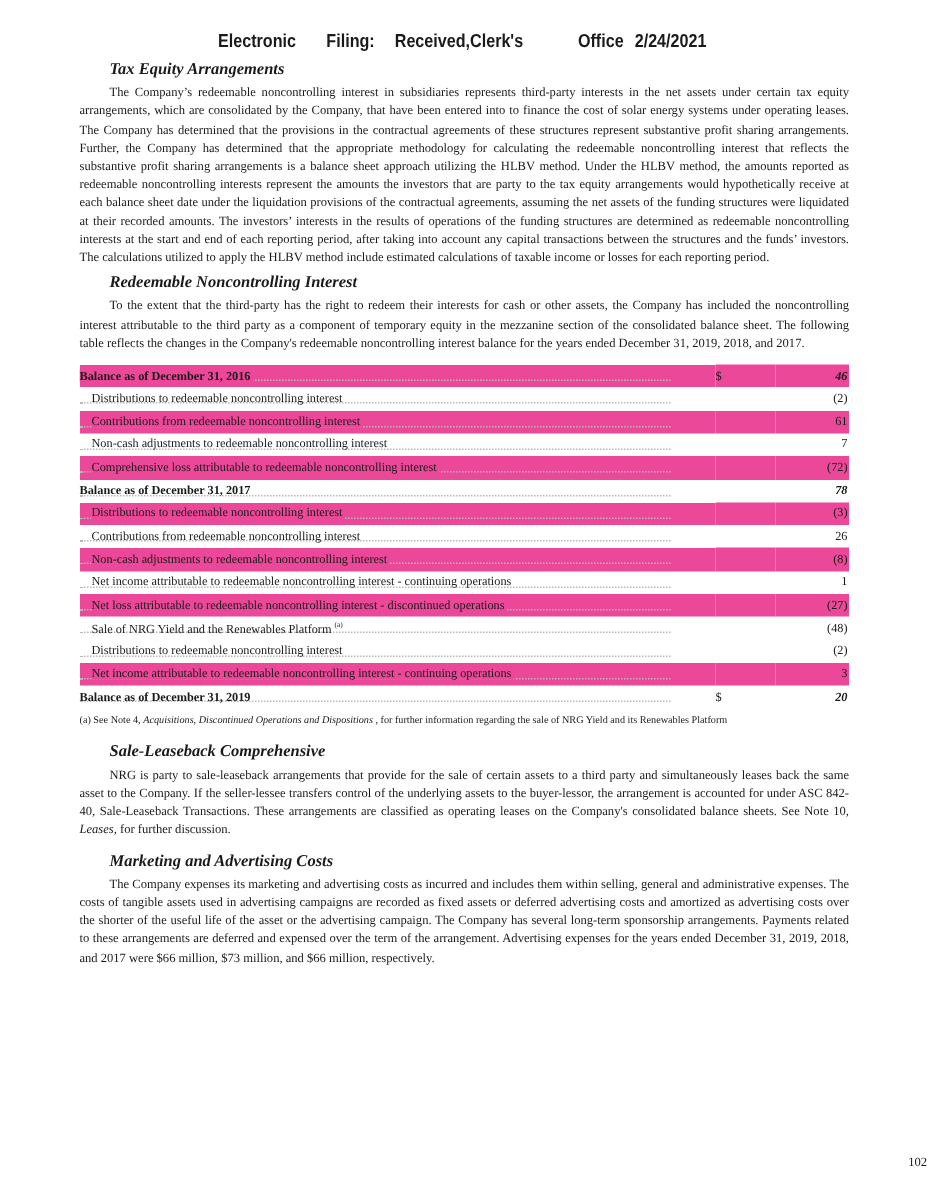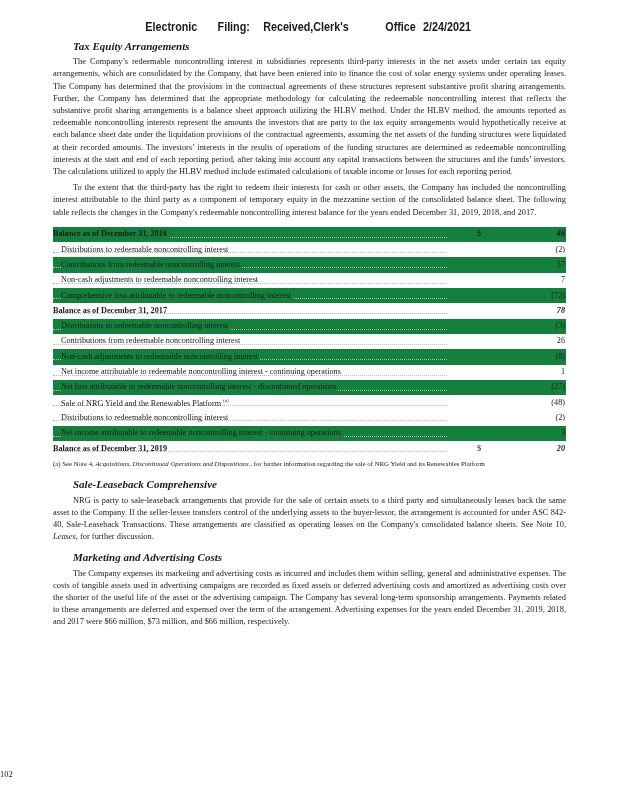--- a/index.html
+++ b/index.html
@@ -17,72 +17,73 @@
 
   .content { position: absolute; left: 53px; width: 513px; top: 40px; font-size: 8.4px; line-height: 12.2px; }
   .section-title { font-style: italic; font-weight: bold; padding-left: 20px; margin: 0 0 4px 0; font-size: 11px; }
   .para { text-align: justify; text-indent: 20px; margin: 0 0 4px 0; }
   .para em { font-style: italic; }
 
   .table-wrap { margin-top: 8px; }
   .units { text-align: right; font-weight: bold; font-size: 7.2px; padding-right: 2px; height: 12px; line-height: 12px; }
   table { width: 100%; border-collapse: collapse; font-size: 8.2px; }
   tr { height: 15.3px; }
-  tr.shade td { background: #15803d; }
+  tr.shade td { background: #ec4899; }
   td { padding: 0; vertical-align: middle; white-space: nowrap; }
   td.label { position: relative; overflow: hidden; }
   td.label .txt { background: inherit; position: relative; z-index: 1; padding-right: 2px; }
   td.label .dots { position: absolute; left: 0; right: 30px; top: 10px; border-bottom: 1px dotted #b8b8b8; z-index: 0; }
   tr.total td.label { padding-left: 0; font-weight: bold; }
   tr.sub td.label { padding-left: 8px; }
   td.dollar { width: 40px; text-align: left; }
   td.val { width: 48px; text-align: right; padding-right: 1px; }
   tr.total td.val { font-weight: bold; font-style: italic; }
   sup { font-size: 5px; }
 
   .footnote { font-size: 6.8px; line-height: 9px; margin: 3px 0 0 0; padding-left: 8px; text-indent: -8px; }
   .footnote em { font-style: italic; }
   .spacer { height: 10px; }
 
-  .page-number { position: absolute; top: 770px; left: 0; width: 618px; text-align: left; font-size: 8.4px; }
+  .page-number { position: absolute; top: 770px; left: 0; width: 618px; text-align: right; font-size: 8.4px; }
 </style>
 </head>
 <body>
 
 <div class="header">
   <span class="h-electronic">Electronic</span>
   <span class="h-filing">Filing:</span>
   <span class="h-received">Received,Clerk's</span>
   <span class="h-office">Office</span>
   <span class="h-date">2/24/2021</span>
 </div>
 
 <div class="content">
   <p class="section-title">Tax Equity Arrangements</p>
   <p class="para">The Company’s redeemable noncontrolling interest in subsidiaries represents third-party interests in the net assets under certain tax equity arrangements, which are consolidated by the Company, that have been entered into to finance the cost of solar energy systems under operating leases. The Company has determined that the provisions in the contractual agreements of these structures represent substantive profit sharing arrangements. Further, the Company has determined that the appropriate methodology for calculating the redeemable noncontrolling interest that reflects the substantive profit sharing arrangements is a balance sheet approach utilizing the HLBV method. Under the HLBV method, the amounts reported as redeemable noncontrolling interests represent the amounts the investors that are party to the tax equity arrangements would hypothetically receive at each balance sheet date under the liquidation provisions of the contractual agreements, assuming the net assets of the funding structures were liquidated at their recorded amounts. The investors’ interests in the results of operations of the funding structures are determined as redeemable noncontrolling interests at the start and end of each reporting period, after taking into account any capital transactions between the structures and the funds’ investors. The calculations utilized to apply the HLBV method include estimated calculations of taxable income or losses for each reporting period.</p>
 
+  <p class="section-title">Redeemable Noncontrolling Interest</p>
   <p class="para">To the extent that the third-party has the right to redeem their interests for cash or other assets, the Company has included the noncontrolling interest attributable to the third party as a component of temporary equity in the mezzanine section of the consolidated balance sheet. The following table reflects the changes in the Company's redeemable noncontrolling interest balance for the years ended December 31, 2019, 2018, and 2017.</p>
 
   <div class="table-wrap">
     <table>
       <tbody id="rnci-body">
           <tr class="shade total">
             <td class="label"><span class="dots"></span><span class="txt">Balance as of December 31, 2016</span></td>
             <td class="dollar">$</td>
             <td class="val">46</td>
           </tr>
           <tr class="sub">
             <td class="label"><span class="dots"></span><span class="txt">Distributions to redeemable noncontrolling interest</span></td>
             <td class="dollar"></td>
             <td class="val">(2)</td>
           </tr>
           <tr class="shade sub">
             <td class="label"><span class="dots"></span><span class="txt">Contributions from redeemable noncontrolling interest</span></td>
             <td class="dollar"></td>
-            <td class="val">57</td>
+            <td class="val">61</td>
           </tr>
           <tr class="sub">
             <td class="label"><span class="dots"></span><span class="txt">Non-cash adjustments to redeemable noncontrolling interest</span></td>
             <td class="dollar"></td>
             <td class="val">7</td>
           </tr>
           <tr class="shade sub">
             <td class="label"><span class="dots"></span><span class="txt">Comprehensive loss attributable to redeemable noncontrolling interest</span></td>
             <td class="dollar"></td>
             <td class="val">(72)</td>

